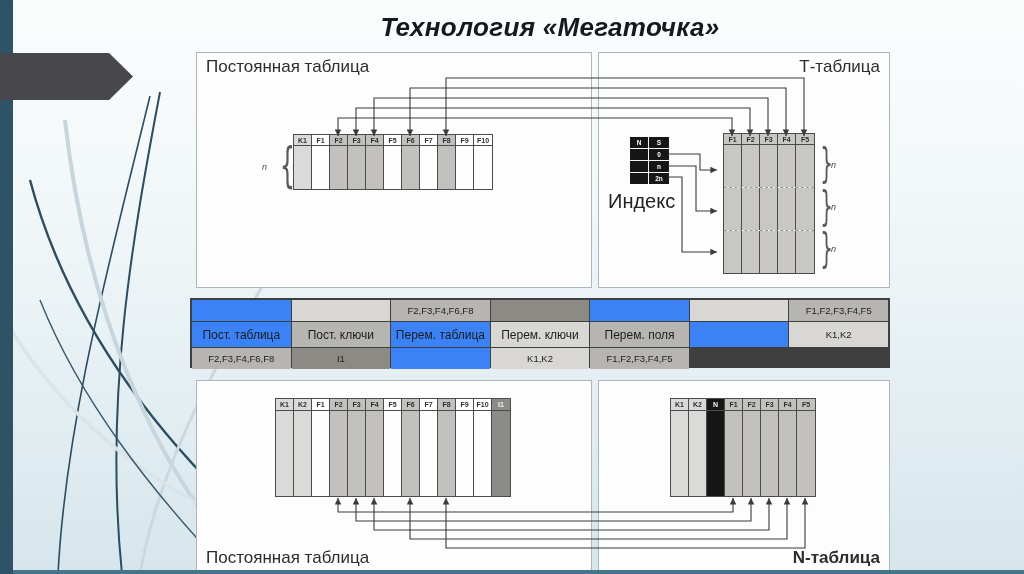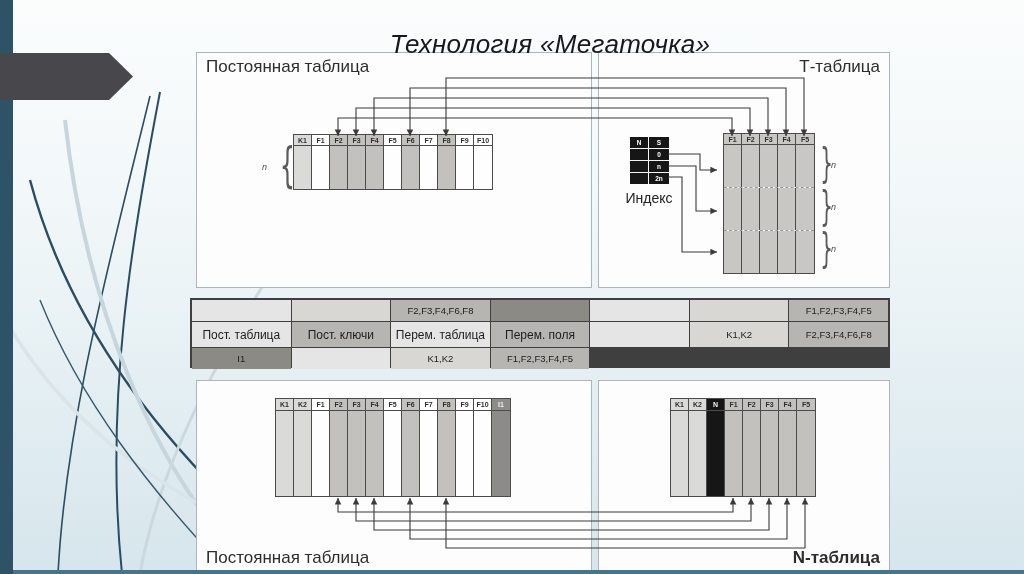--- a/index.html
+++ b/index.html
@@ -7,21 +7,21 @@
   #slide{position:relative;width:1024px;height:574px;overflow:hidden;
     background:linear-gradient(180deg,#fbfdfd 0%,#f0f6f8 40%,#d6e6ec 100%);}
   
   #accent-bar{position:absolute;left:0;top:0;width:13px;height:574px;background:#2f5366;z-index:3;}
   #bottom-strip{position:absolute;left:0;top:570px;width:1024px;height:4px;background:#44758a;z-index:2;}
   #decor-arrow{position:absolute;left:0;top:53px;width:133px;height:47px;background:#48484c;
     clip-path:polygon(0 0,82% 0,100% 50%,82% 100%,0 100%);z-index:3;}
   #decor-curves{position:absolute;left:0;top:0;z-index:0;}
   
   #title{position:absolute;left:240px;top:12px;width:620px;text-align:center;
-    font-size:26px;font-weight:normal;font-style:italic;color:#17171f;letter-spacing:.3px;z-index:2;margin-top:17px;}
+    font-size:26px;font-weight:bold;font-style:italic;color:#17171f;letter-spacing:.3px;z-index:2;}
   
   .panel{position:absolute;background:#fdfdfd;border:1px solid #abb6bc;z-index:1;box-sizing:border-box;}
   #panel-tl{left:196px;top:52px;width:396px;height:236px;}
   #panel-tr{left:598px;top:52px;width:292px;height:236px;}
   #panel-bl{left:196px;top:380px;width:396px;height:194px;}
   #panel-br{left:598px;top:380px;width:292px;height:194px;}
   .panel-label{position:absolute;font-size:17px;color:#2d2d2d;z-index:2;}
   
   .dtable{position:absolute;z-index:2;}
   .dhead{display:flex;border:1px solid #4b4b4b;box-sizing:border-box;background:#fff;}
@@ -41,30 +41,30 @@
   .tsec+.tsec{border-top:1px dashed #9a9a9a;}
   .tbody-wrap{border:1px solid #4b4b4b;border-top:none;box-sizing:border-box;}
   
   .brace{position:absolute;color:#5a5a5a;font-family:"DejaVu Sans",sans-serif;z-index:2;transform-origin:center;}
   .brace-n{position:absolute;font-size:9px;font-style:italic;color:#4a4a4a;z-index:2;}
   
   #index-table{position:absolute;left:630px;top:137px;display:grid;grid-template-columns:18px 20px;
     grid-auto-rows:11px;gap:1px;background:#f5f5f5;z-index:2;}
   #index-table div{background:#161616;color:#fff;font-size:6.5px;font-weight:bold;
     display:flex;align-items:center;justify-content:center;}
-  #index-caption{position:absolute;left:608px;top:190px;width:82px;text-align:center;
-    font-size:14px;color:#222;z-index:2;}
+  #index-caption{position:absolute;left:608px;top:190px;width:82px;
+    font-size:20px;color:#222;z-index:2;}
   
   #maptable{position:absolute;left:190px;top:298px;width:700px;height:70px;z-index:2;
     background:#3f3f3f;border:2px solid #3f3f3f;display:grid;box-sizing:border-box;
     grid-template-columns:repeat(7,1fr);grid-template-rows:21px 25px 21px;gap:1px;}
   #maptable div{display:flex;align-items:center;justify-content:center;color:#1c1c1c;}
   .mt-val{font-size:9.5px;}
   .mt-lab{font-size:12px;}
-  .c-blue{background:#e5e5e5;}
+  .c-blue{background:#3b82f6;}
   .c-light{background:#d8d7d3;}
   .c-mid{background:#b7b5b1;}
   .c-dark{background:#8b8a85;}
   
   #connectors{position:absolute;left:0;top:0;z-index:4;pointer-events:none;}
 </style>
 </head>
 <body>
 
 <div id="slide">
@@ -178,20 +178,21 @@
     <div class="mt-val c-light"></div>
     <div class="mt-val c-mid">F2,F3,F4,F6,F8</div>
     <div class="mt-val c-dark"></div>
     <div class="mt-val c-blue"></div>
     <div class="mt-val c-light"></div>
     <div class="mt-val c-mid">F1,F2,F3,F4,F5</div>
 
     <div class="mt-lab c-blue">Пост. таблица</div>
     <div class="mt-lab c-mid">Пост. ключи</div>
     <div class="mt-lab c-blue">Перем. таблица</div>
+    <div class="mt-lab c-light">Перем. ключи</div>
     <div class="mt-lab c-mid">Перем. поля</div>
 
     <div class="mt-val c-blue"></div>
     <div class="mt-val c-light">K1,K2</div>
     <div class="mt-val c-mid">F2,F3,F4,F6,F8</div>
     <div class="mt-val c-dark">I1</div>
     <div class="mt-val c-blue"></div>
     <div class="mt-val c-light">K1,K2</div>
     <div class="mt-val c-mid">F1,F2,F3,F4,F5</div>
   </div>

